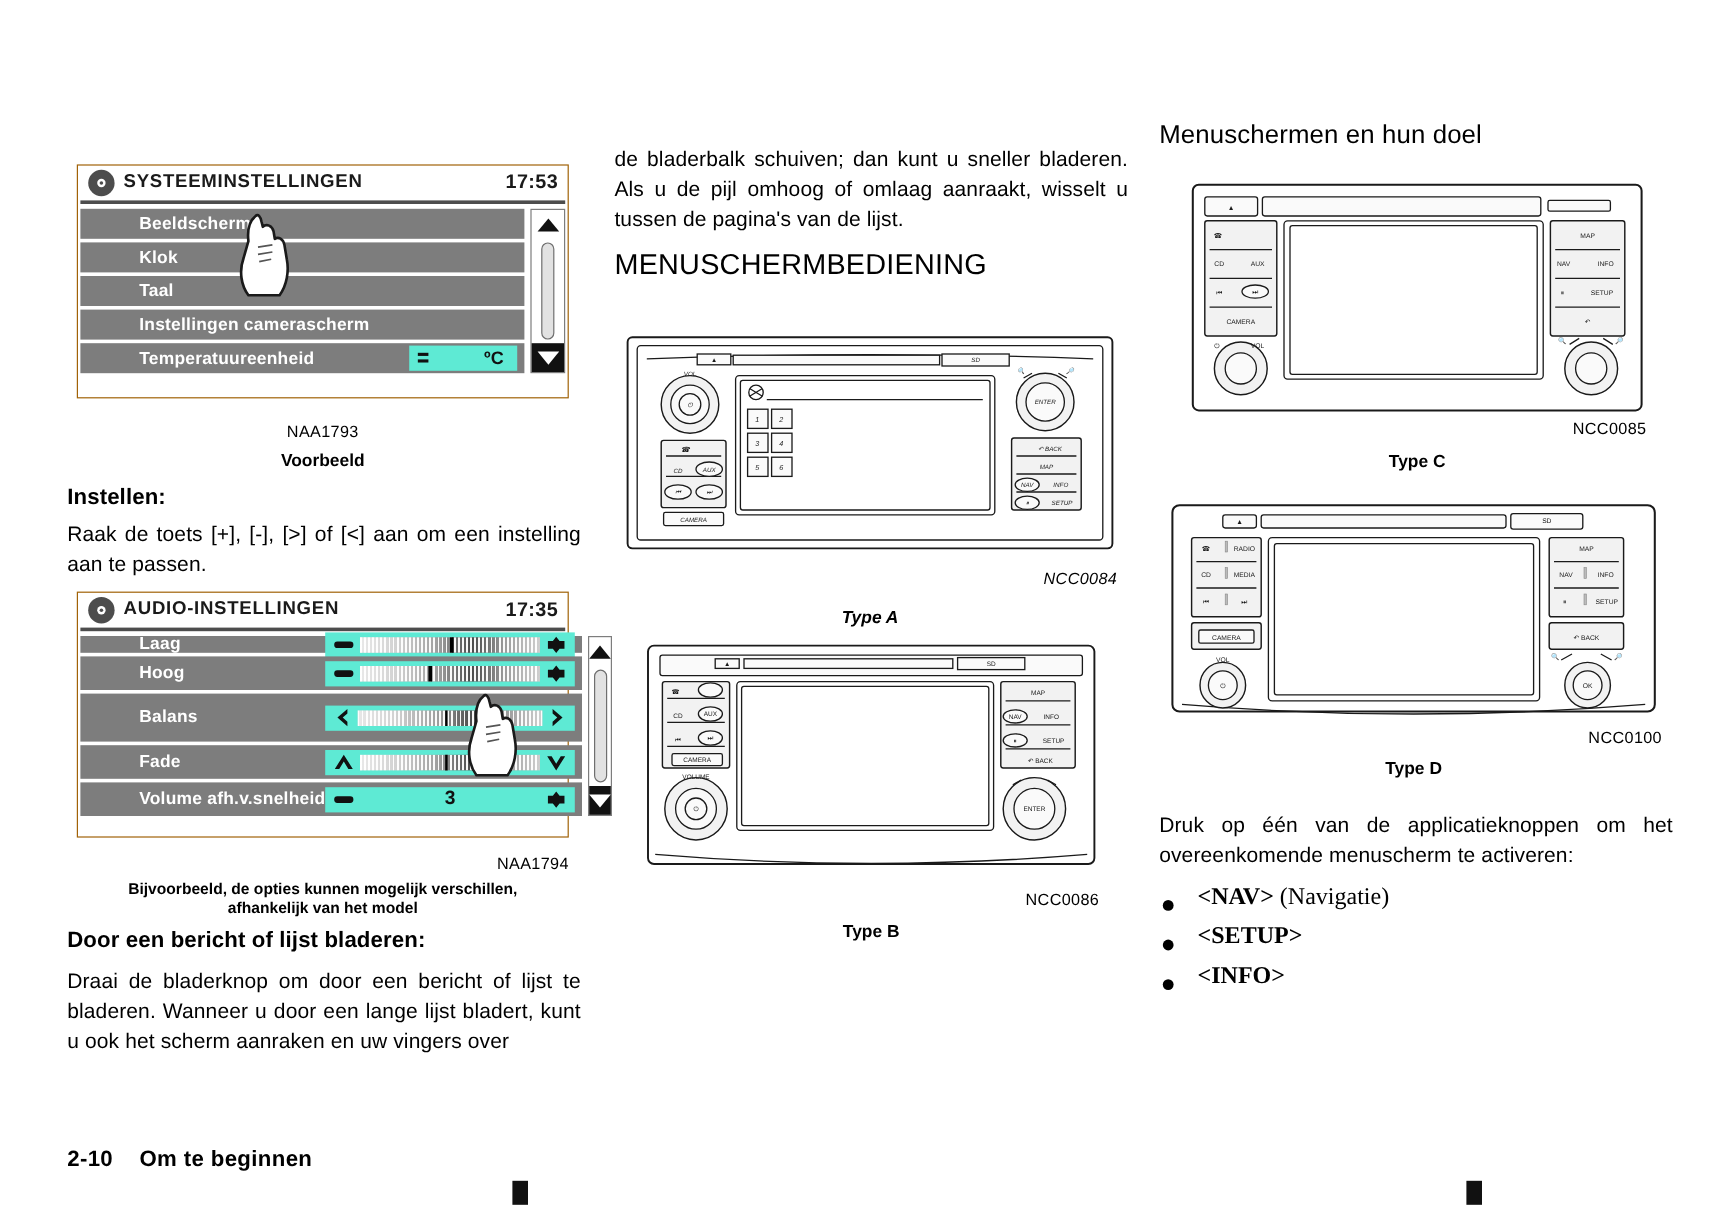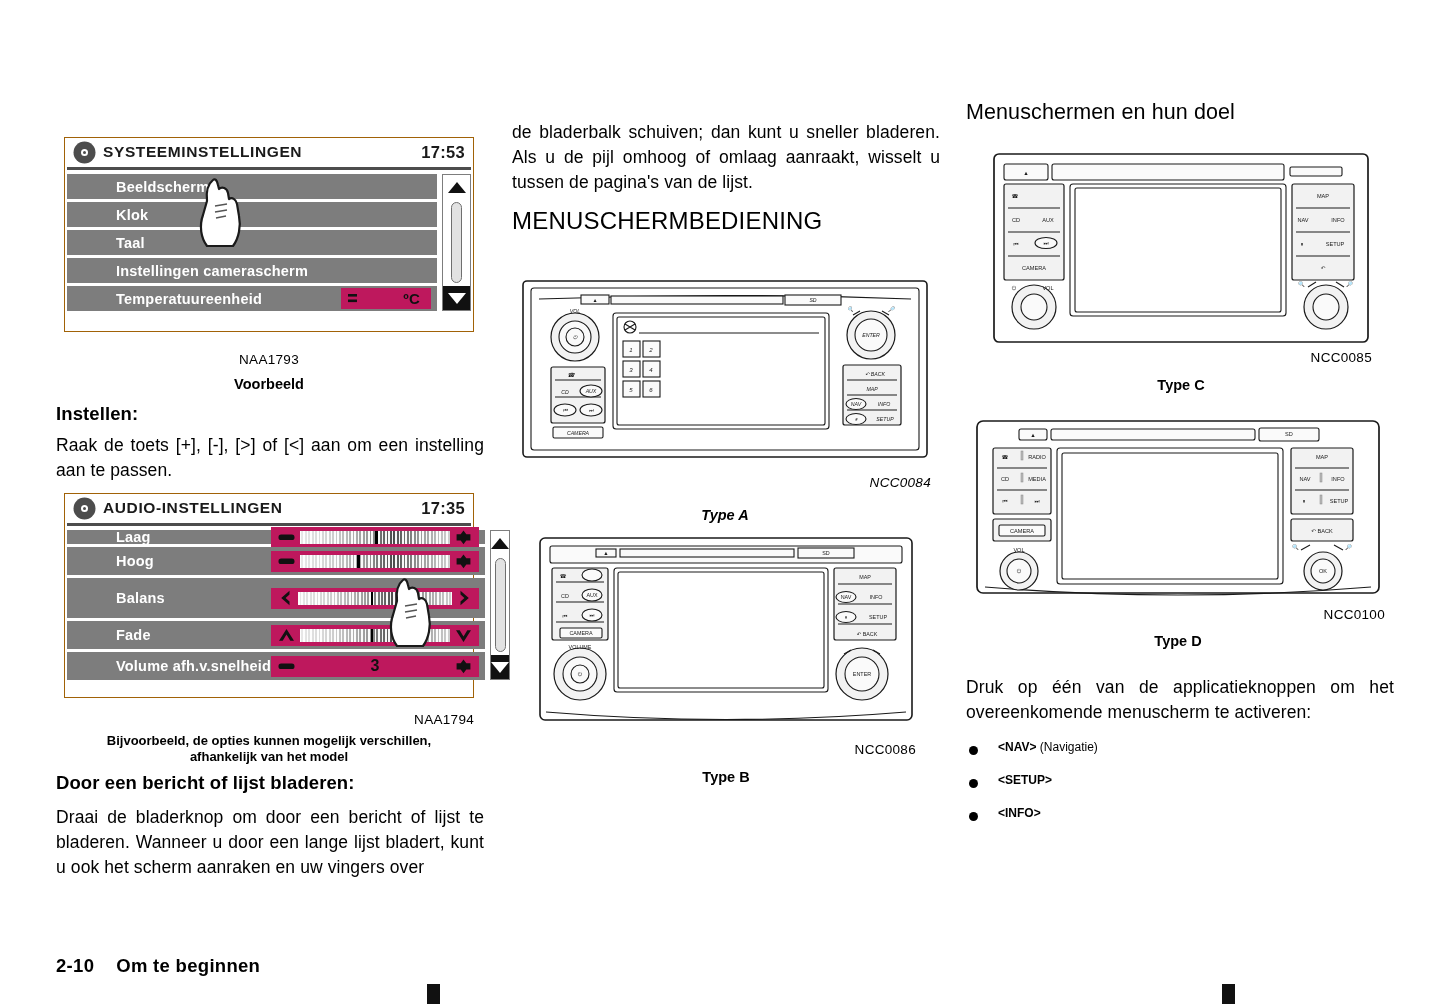--- a/index.html
+++ b/index.html
@@ -61,24 +61,25 @@
     font-size: 14.5px;
     font-weight: bold;
     text-align: center;
     line-height: 18px;
   }
   .fig-caption.small { font-size: 13px; line-height: 16px; }
 
   
   .bullet-row {
     display: flex;
-    align-items: center;
-    font-size: 12px;
+    align-items: flex-end;
+    font-size: 20px;
     line-height: 24px;
     margin-bottom: 9px;
+    font-family: Liberation Serif, serif;
   }
   .bullet-dot {
     width: 9px; height: 9px;
     border-radius: 50%;
     background: #000;
     margin: 7px 20px 0 3px;
     flex: 0 0 auto;
   }
   .bullet-text b { font-weight: bold; }
 
@@ -162,21 +163,21 @@
     padding: 0 6px 0 10px;
     font-size: 14.5px;
     font-weight: bold;
     letter-spacing: 0.2px;
     box-sizing: border-box;
     position: relative;
   }
   .hu-row .lbl { white-space: nowrap; margin-left: 39px; }
   .hu-ctl {
     margin-left: auto;
-    background: #be185d;
+    background: #5eead4;
     height: 21px;
     display: flex;
     align-items: center;
     gap: 5px;
     padding: 0 7px;
     box-sizing: border-box;
     color: #111;
   }
   .hu-ctl.wide { width: 208px; }
   .hu-ctl.narrow { width: 90px; justify-content: space-between; }

